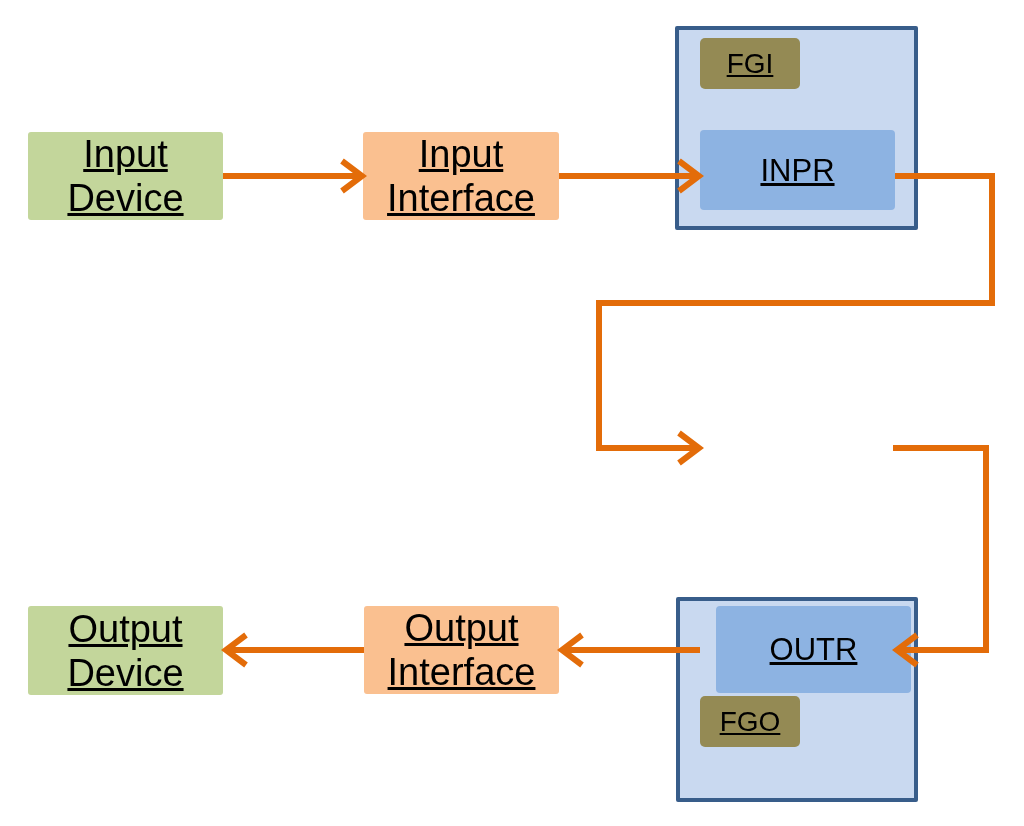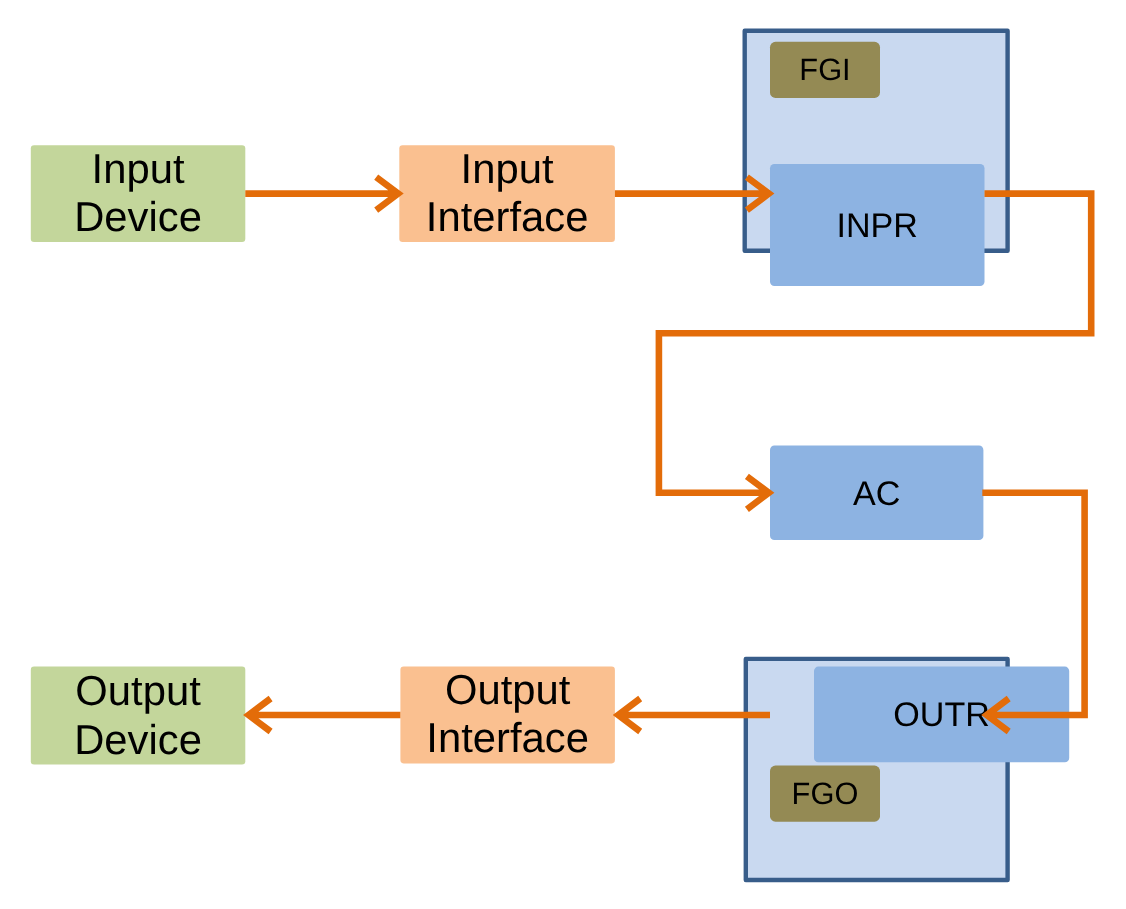--- a/index.html
+++ b/index.html
@@ -17,20 +17,21 @@
   }
   .box {
     position: absolute;
     box-sizing: border-box;
     display: flex;
     align-items: center;
     justify-content: center;
     text-align: center;
     white-space: pre-line;
     color: var(--text, #000000);
+    text-decoration: underline;
   }
   
   .device    { background: var(--device-fill, #c3d69b); border-radius: 3px; }
   .interface { background: var(--interface-fill, #fac090); border-radius: 3px; }
   .register  { background: var(--register-fill, #8db3e2); border-radius: 4px; }
   .flag      { background: var(--flag-fill, #948a54); border-radius: 5px; }
   .container-box {
     background: var(--container-fill, #c9d9f0);
     border: 4px solid var(--container-border, #385d8a);
     border-radius: 2px;
@@ -39,24 +40,24 @@
   .two-line { font-size: 38px; line-height: 44px; }
   
   .reg-label { font-size: 31px; line-height: 1; }
   .flag-label { font-size: 28px; line-height: 1; }
 
   
   .input-device     { left: 28px;  top: 132px; width: 195px; height: 88px; }
   .input-interface  { left: 363px; top: 132px; width: 196px; height: 88px; }
   .fgi-container    { left: 675px; top: 26px;  width: 243px; height: 204px; }
   .fgi              { left: 700px; top: 38px;  width: 100px; height: 51px; }
-  .inpr             { left: 700px; top: 149px; width: 195px; height: 111px; }
+  .inpr             { left: 700px; top: 130px; width: 195px; height: 80px; }
   .ac               { left: 700px; top: 405px; width: 194px; height: 86px; }
   .outr-container   { left: 676px; top: 597px; width: 242px; height: 205px; }
-  .outr             { left: 740px; top: 606px; width: 232px; height: 87px; }
+  .outr             { left: 716px; top: 606px; width: 195px; height: 87px; }
   .fgo              { left: 700px; top: 696px; width: 100px; height: 51px; }
   .output-interface { left: 364px; top: 606px; width: 195px; height: 88px; }
   .output-device    { left: 28px;  top: 606px; width: 195px; height: 89px; }
 
   .connector-layer {
     position: absolute;
     left: 0;
     top: 0;
     width: 1024px;
     height: 826px;
@@ -87,23 +88,20 @@
   </div>
 
   <div class="box container-box fgi-container"></div>
   <div class="box flag flag-label fgi">
     <span>FGI</span>
   </div>
   <div class="box register reg-label inpr">
     <span>INPR</span>
   </div>
 
-  <div class="box register reg-label ac">
-    <span>AC</span>
-  </div>
 
   <div class="box container-box outr-container"></div>
   <div class="box register reg-label outr">
     <span>OUTR</span>
   </div>
   <div class="box flag flag-label fgo">
     <span>FGO</span>
   </div>
 
   <div class="box interface two-line output-interface">

